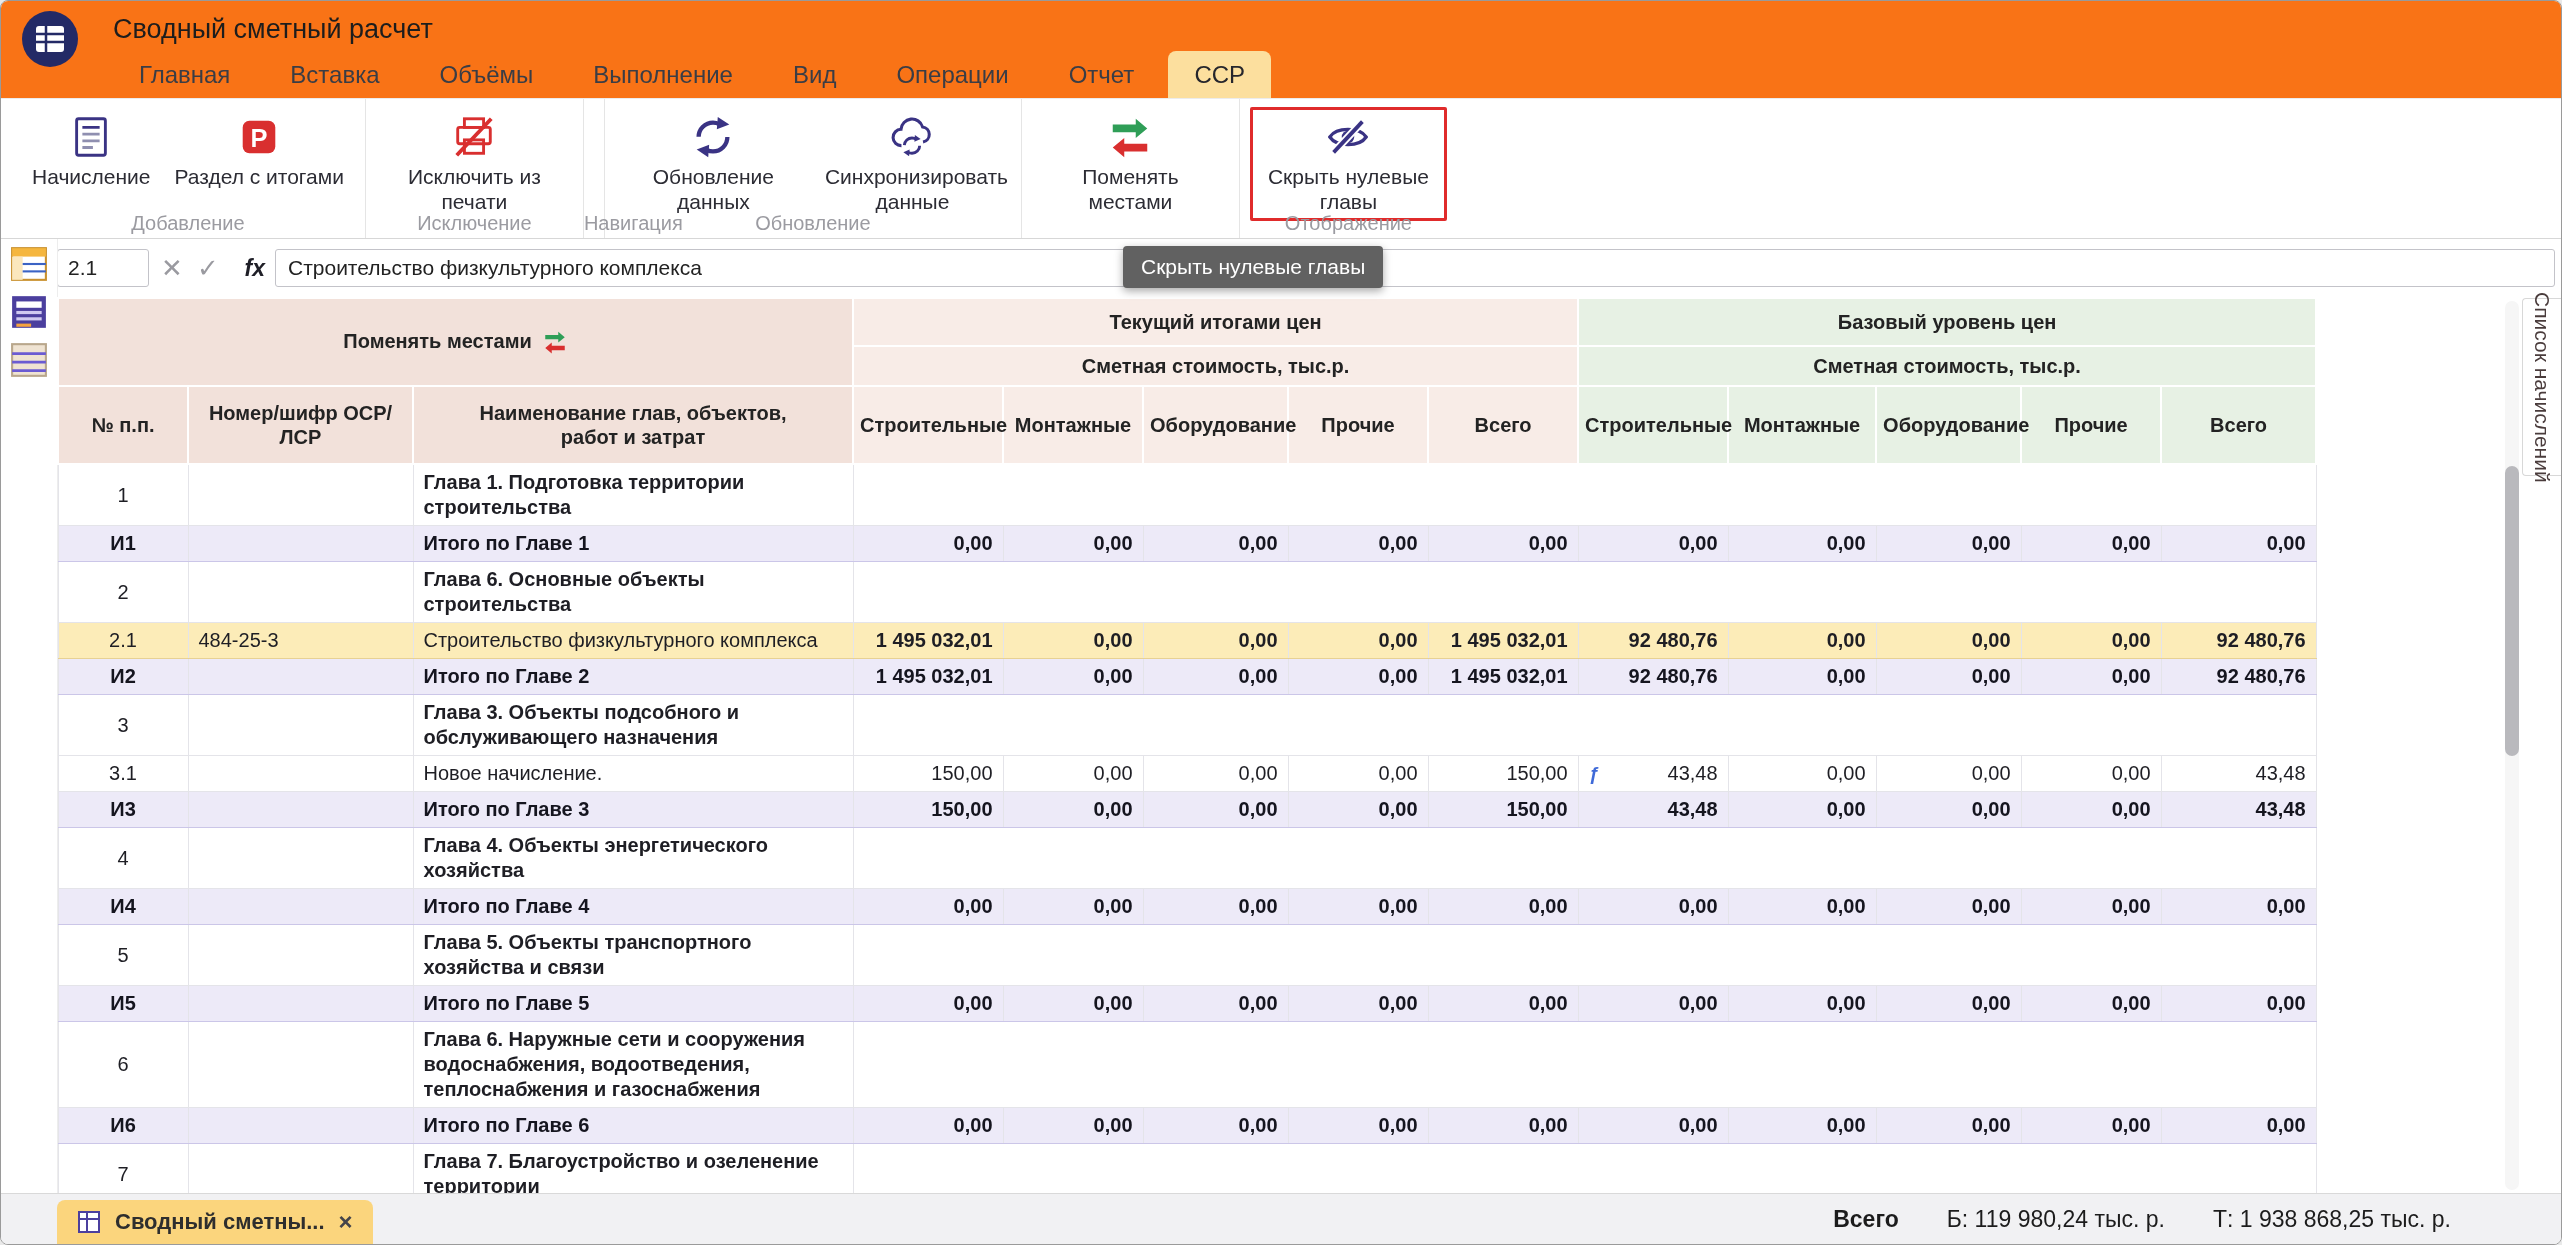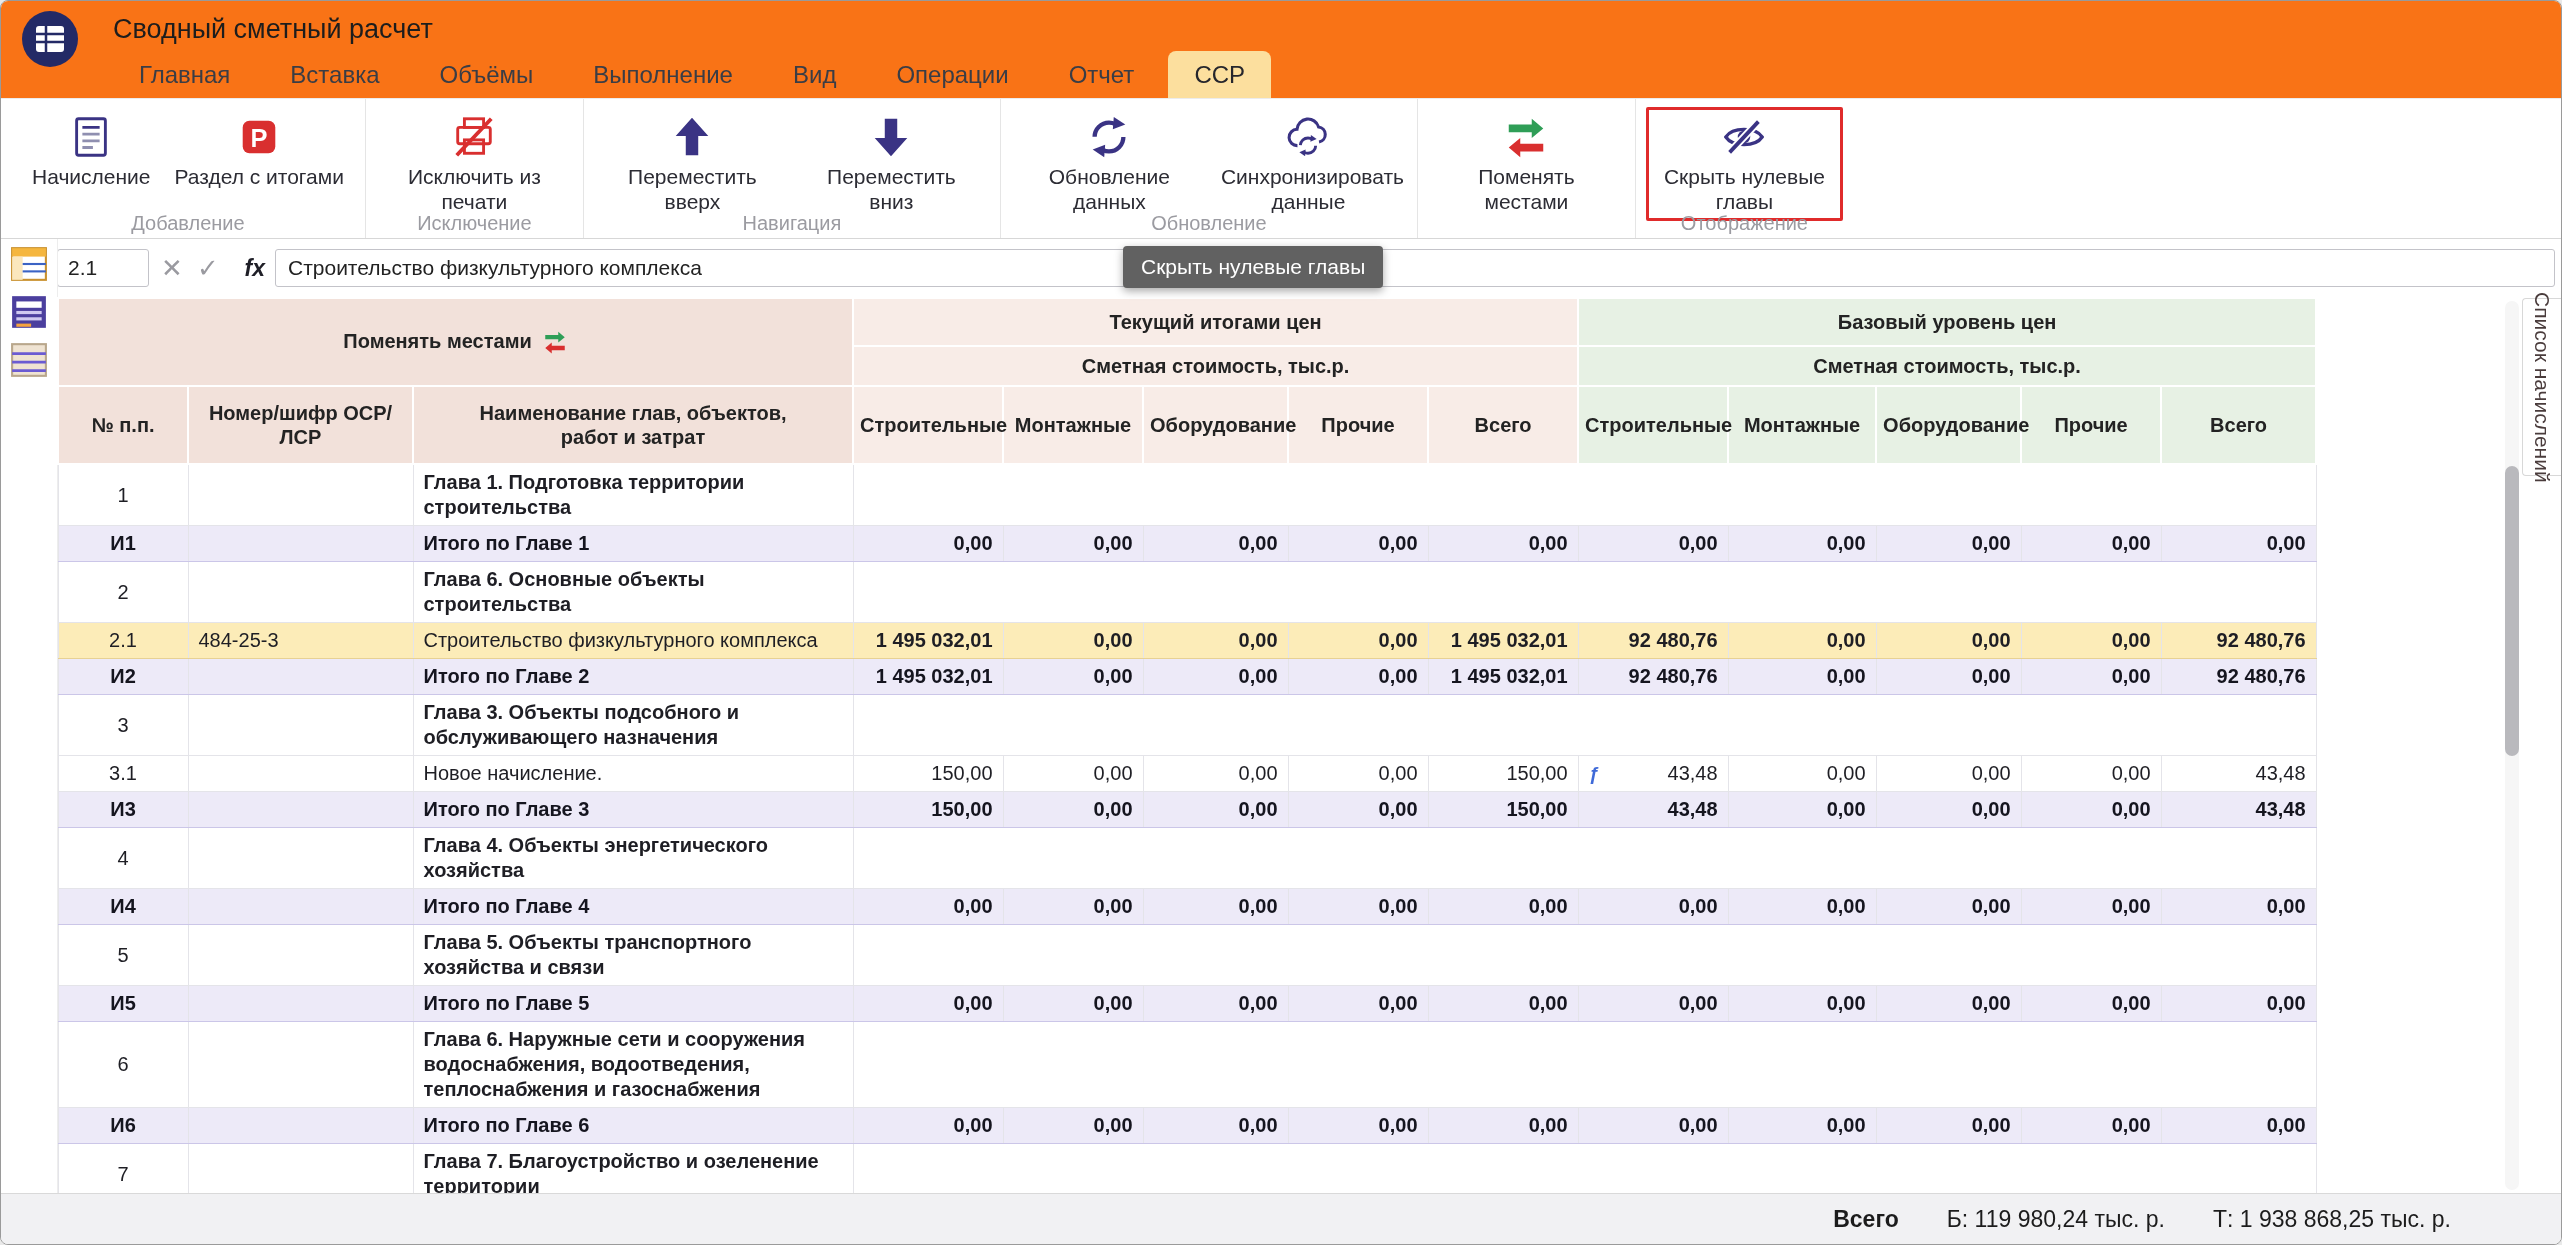--- a/index.html
+++ b/index.html
@@ -162,38 +162,20 @@
                 </g>
                 <line x1="6" y1="43" x2="42" y2="5" stroke="#d92f2f" stroke-width="4"></line>
               </svg>
             </span>
             <span class="tlabel">Исключить из печати</span>
           </div>
         </div>
         <div class="tb-group-label">Исключение</div>
       </div>
       <div class="tb-group">
-        <div class="tb-row">
-          <div class="tb-btn">
-            <span class="ticon">
-              <svg viewBox="0 0 48 48">
-                <path d="M24 4 L41 23 H30.5 V43 H17.5 V23 H7 Z" fill="#3a3384"></path>
-              </svg>
-            </span>
-            <span class="tlabel">Переместить вверх</span>
-          </div>
-          <div class="tb-btn">
-            <span class="ticon">
-              <svg viewBox="0 0 48 48">
-                <path d="M24 44 L41 25 H30.5 V5 H17.5 V25 H7 Z" fill="#3a3384"></path>
-              </svg>
-            </span>
-            <span class="tlabel">Переместить вниз</span>
-          </div>
-        </div>
         <div class="tb-group-label">Навигация</div>
       </div>
       <div class="tb-group">
         <div class="tb-row">
           <div class="tb-btn">
             <span class="ticon">
               <svg viewBox="0 0 48 48">
                 <circle cx="24" cy="24" r="15" stroke="#3a3384" stroke-width="4.5" fill="none" stroke-dasharray="30 17"></circle>
                 <path d="M19 45 L7 37 L20 32 Z" fill="#3a3384"></path>
                 <path d="M29 3 L41 11 L28 16 Z" fill="#3a3384"></path>
@@ -824,20 +806,31 @@
 
   <div class="v-scroll">
     <div class="v-thumb"></div>
   </div>
 
   <div class="right-tab">
     <span>Список начислений</span>
   </div>
 
   <div class="statusbar">
+    <div class="doc-tab">
+      <span class="dt-icon">
+        <svg viewBox="0 0 24 24">
+            <rect x="2" y="2" width="20" height="20" fill="#ffffff" stroke="#4b3f9e" stroke-width="2"></rect>
+            <line x1="2" y1="9" x2="22" y2="9" stroke="#4b3f9e" stroke-width="2"></line>
+            <line x1="10" y1="2" x2="10" y2="22" stroke="#4b3f9e" stroke-width="2"></line>
+          </svg>
+      </span>
+      <span>Сводный сметны...</span>
+      <span class="doc-close">×</span>
+    </div>
     <div class="status-totals">
       <span class="total-label">Всего</span>
       <span>Б: 119 980,24 тыс. р.</span>
       <span>Т: 1 938 868,25 тыс. р.</span>
     </div>
   </div>
 
 </div>
 
 </body></html>

